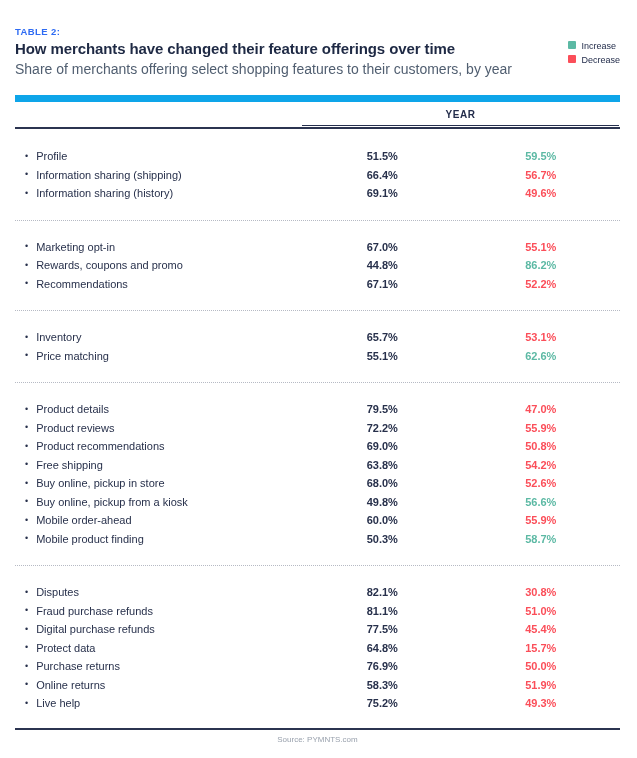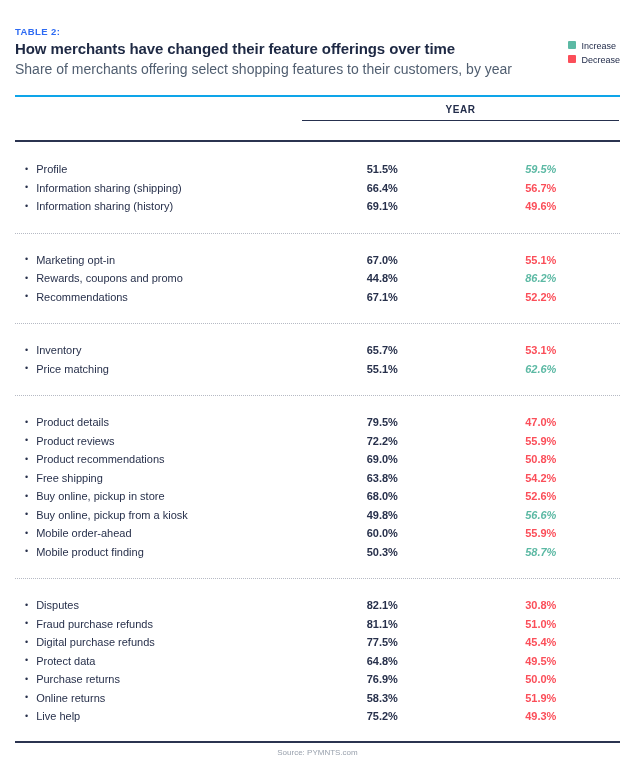--- a/index.html
+++ b/index.html
@@ -10,36 +10,36 @@
   .eyebrow { font-size:9.5px; font-weight:bold; color:#2e6bf3; letter-spacing:.4px; }
   .title { margin-top:3px; font-size:15px; font-weight:bold; color:#1e2944; letter-spacing:-.1px; }
   .subtitle { margin-top:4px; font-size:14px; color:#505e70; }
 
   .legend { position:absolute; top:41px; right:17px; }
   .legend-item { display:flex; align-items:flex-start; margin-bottom:4px; }
   .swatch { width:8px; height:8px; margin-right:5px; border-radius:1px; display:inline-block; }
   .legend-label { font-size:9px; color:#232d4b; }
 
   .table { margin-top:18px; }
-  .thead { position:relative; height:47px; border-top:2px solid #0ea5e9; border-bottom:2.5px solid #2b3450;text-decoration:underline; }
+  .thead { position:relative; height:34px; border-top:7px solid #0ea5e9; border-bottom:2.5px solid #2b3450;text-decoration:underline; }
   .year-span { position:absolute; left:287px; width:317px; top:0; }
   .year-label { text-align:center; font-size:10px; font-weight:bold; letter-spacing:.5px; color:#232d4b; padding:7px 0 5px 0; border-bottom:1.5px solid #26304e; }
   .year-cols { display:flex; }
   .year-cols span { flex:1; text-align:center; font-size:10.5px; font-weight:bold; color:#232d4b; padding-top:7px; }
 
   .tbody { padding-top:18px; }
   .row { display:flex; align-items:center; height:18.5px; }
   .feature-cell { flex:1; display:flex; align-items:center; padding-left:10px; }
   .bullet { font-size:9px; color:#27304b; margin-right:8px; line-height:1; }
   .feature-label { font-size:11px; color:#27304b;text-align:center; }
   .vals { width:317px; display:flex; }
   .vals span { flex:1; text-align:center; font-size:11px; }
   .v2020 { font-weight:600; color:#27304b; }
   .v2021 { font-weight:bold; }
-  .v2021.increase { color:#5CB9A4;font-style:italic; }
+  .v2021.increase { color:#5CB9A4; }
   .v2021.decrease { color:#FB4E59; }
 
   .divider { border-top:1px dotted #b6bac4; margin:17px 0; }
   .bottom-line { border-top:2px solid #2b3450; margin-top:15px; }
   .source { text-align:center; font-size:8px; color:#99a1ad; margin-top:5px; }
 </style>
 </head>
 <body>
 
 <div class="page">
@@ -269,21 +269,21 @@
               <span class="v2021 decrease">45.4%</span>
             </div>
           </div>
           <div class="row">
             <div class="feature-cell">
               <span class="bullet">•</span>
               <span class="feature-label">Protect data</span>
             </div>
             <div class="vals">
               <span class="v2020">64.8%</span>
-              <span class="v2021 decrease">49.5%</span>
+              <span class="v2021 decrease">15.7%</span>
             </div>
           </div>
           <div class="row">
             <div class="feature-cell">
               <span class="bullet">•</span>
               <span class="feature-label">Purchase returns</span>
             </div>
             <div class="vals">
               <span class="v2020">76.9%</span>
               <span class="v2021 decrease">50.0%</span>

